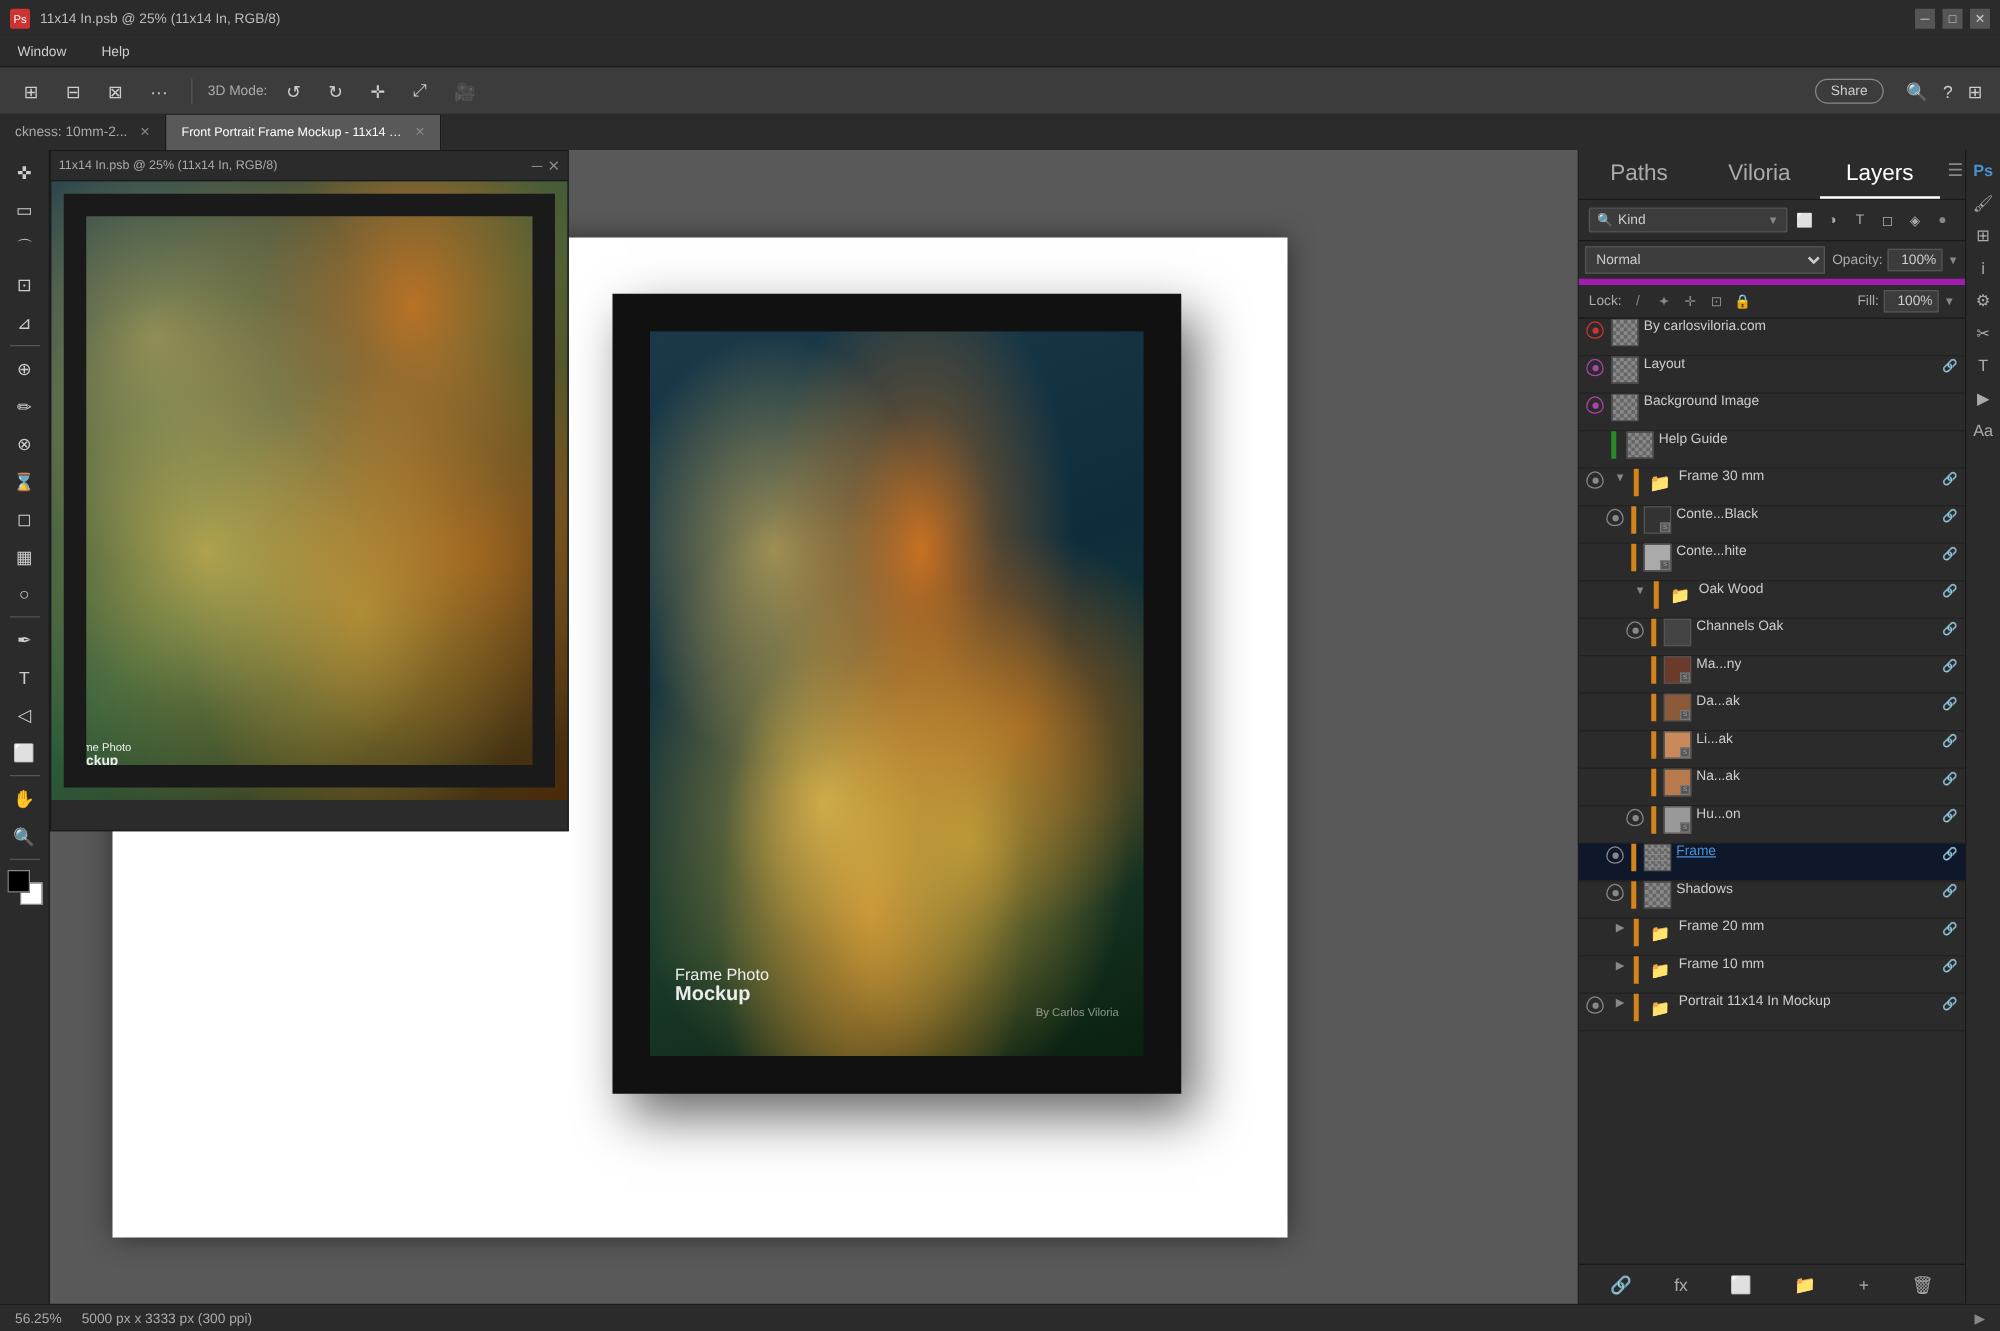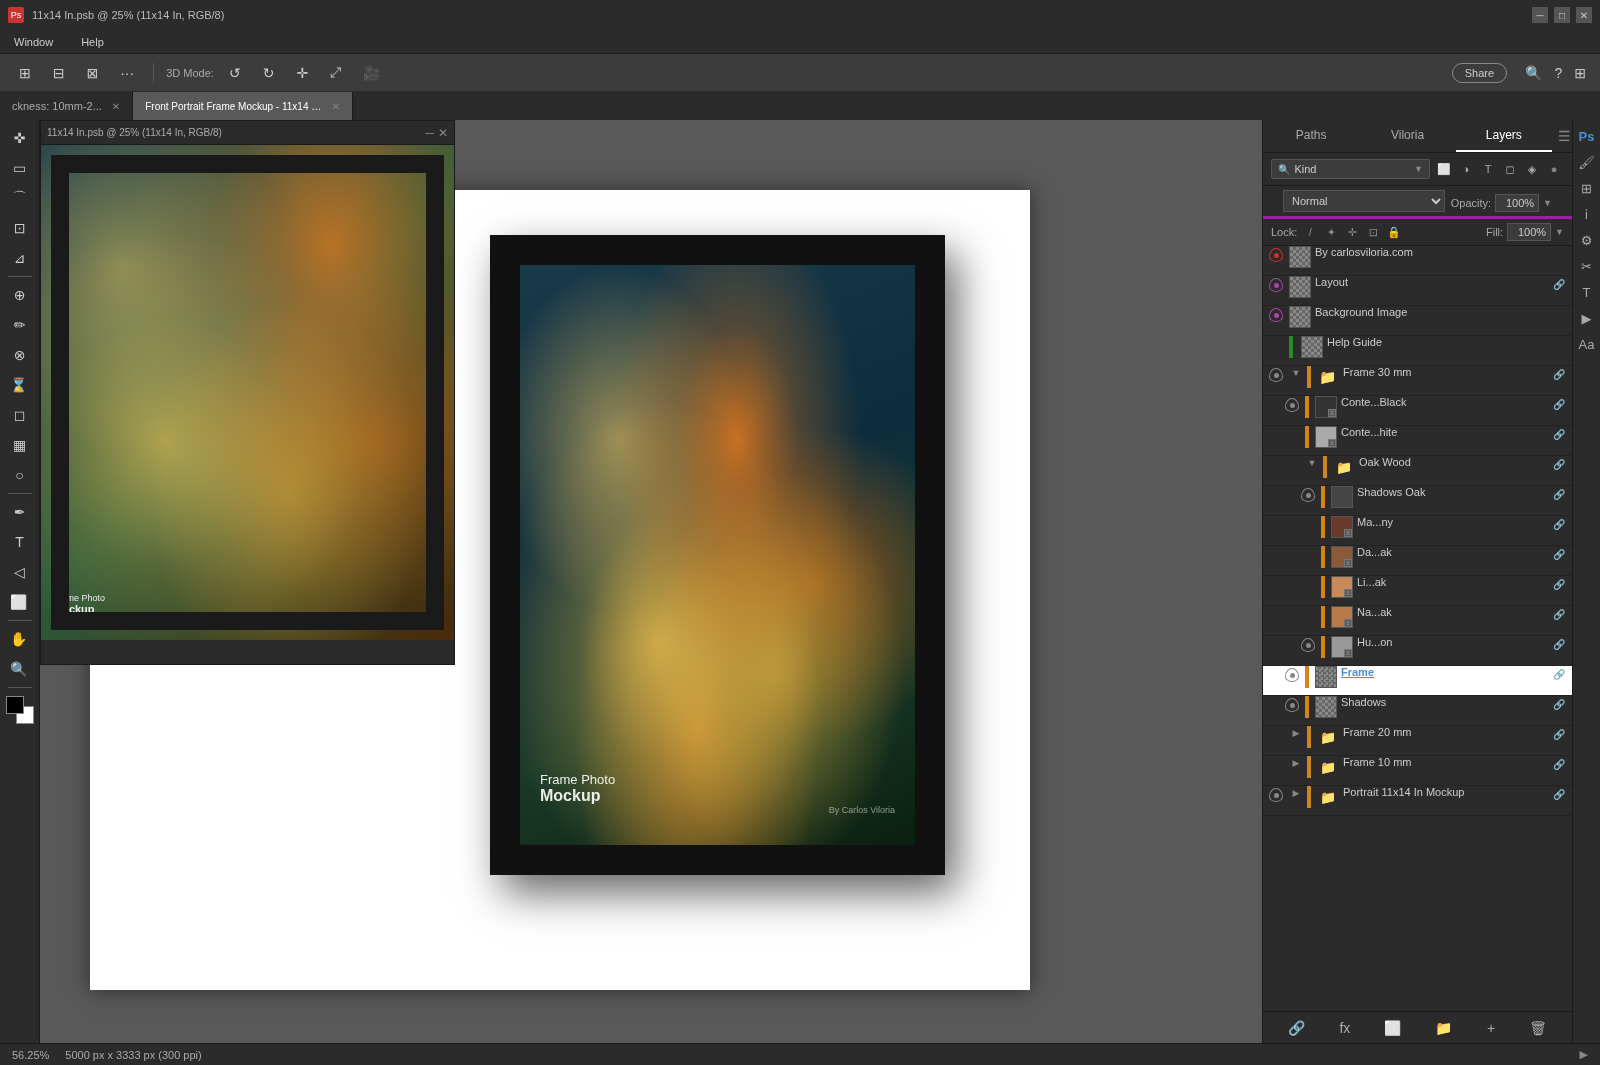--- a/index.html
+++ b/index.html
@@ -58,49 +58,49 @@
     .thumbnail-status { height: 24px; background: #2b2b2b; border-top: 1px solid #1a1a1a; display: flex; align-items: center; padding: 0 8px; font-size: 10px; color: #aaa; }
     
     
     .frame-container { position: absolute; top: 100px; left: 90px; width: 450px; height: 580px; }
     .frame-outer { width: 100%; height: 100%; background: #1a1a1a; padding: 28px; box-shadow: 8px 12px 30px rgba(0,0,0,0.5); }
     .frame-inner { width: 100%; height: 100%; overflow: hidden; }
     
     
     .right-panel { width: 310px; background: #2b2b2b; flex-shrink: 0; display: flex; flex-direction: column; border-left: 1px solid #1a1a1a; }
     .right-panel-tabs { display: flex; background: #2b2b2b; border-bottom: 1px solid #1a1a1a; }
-    .rpanel-tab { flex: 1; text-align: center; padding: 8px 4px; font-size: 12px; color: #aaa; cursor: pointer; border-bottom: 2px solid transparent; }
+    .rpanel-tab { flex: 1; text-align: center; padding: 8px 4px; font-size: 18px; color: #aaa; cursor: pointer; border-bottom: 2px solid transparent; }
     .rpanel-tab.active { color: #fff; border-bottom: 2px solid #fff; }
     .rpanel-tab-icon { width: 20px; text-align: right; padding: 8px 6px; cursor: pointer; color: #888; font-size: 14px; }
 
     
     .layers-controls { padding: 6px 8px; display: flex; align-items: center; gap: 4px; border-bottom: 1px solid #1a1a1a; }
     .layers-search { flex: 1; background: #3c3c3c; border: 1px solid #555; color: #ccc; padding: 3px 6px; font-size: 11px; border-radius: 2px; display: flex; align-items: center; gap: 4px; }
     .layers-icon-row { display: flex; gap: 2px; }
     .layers-icon { width: 20px; height: 20px; background: none; border: none; color: #aaa; cursor: pointer; display: flex; align-items: center; justify-content: center; font-size: 11px; border-radius: 2px; }
 
-    .layers-row2 { padding: 4px 20px; display: flex; align-items: flex-end; gap: 6px; border-bottom: 3px solid #a21caf; }
+    .layers-row2 { padding: 4px 5px; display: flex; align-items: center; gap: 6px; border-bottom: 5px solid #a21caf; }
     .blend-select { background: #3c3c3c; border: 1px solid #555; color: #ccc; padding: 2px 4px; font-size: 11px; height: 22px; flex: 1; }
     .opacity-control { display: flex; align-items: center; gap: 4px; font-size: 11px; color: #aaa; }
     .opacity-val { background: #3c3c3c; border: 1px solid #555; color: #ccc; width: 44px; padding: 2px 4px; font-size: 11px; text-align: right; }
 
     .layers-row3 { padding: 4px 8px; display: flex; align-items: center; gap: 4px; border-bottom: 1px solid #1a1a1a; font-size: 11px; color: #aaa; }
     .lock-icons { display: flex; gap: 3px; }
     .lock-icon { width: 18px; height: 18px; background: none; border: none; color: #888; cursor: pointer; display: flex; align-items: center; justify-content: center; font-size: 11px; }
     .fill-control { display: flex; align-items: center; gap: 4px; margin-left: auto; }
     .fill-val { background: #3c3c3c; border: 1px solid #555; color: #ccc; width: 44px; padding: 2px 4px; font-size: 11px; text-align: right; }
 
     
     .layer-list { flex: 1; overflow-y: auto; overflow-x: hidden; }
     .layer-list::-webkit-scrollbar { width: 8px; }
     .layer-list::-webkit-scrollbar-track { background: #2b2b2b; }
     .layer-list::-webkit-scrollbar-thumb { background: #555; }
 
     .layer-item { display: flex; align-items: flex-start; height: 30px; padding: 0 4px; gap: 4px; cursor: pointer; border-bottom: 1px solid #222; }
-    .layer-item.selected { background: #ffffff; font-weight: bold; }
+    .layer-item.selected { background: #0f172a; }
     .layer-item.indent1 { padding-left: 20px; }
     .layer-item.indent2 { padding-left: 36px; }
 
     .layer-eye { width: 18px; height: 18px; display: flex; align-items: center; justify-content: center; cursor: pointer; flex-shrink: 0; }
     .eye-icon { width: 14px; height: 14px; border-radius: 50% 50% 50% 50% / 60% 60% 40% 40%; border: 1.5px solid #888; position: relative; display: flex; align-items: center; justify-content: center; }
     .eye-icon::after { content: ''; width: 5px; height: 5px; background: #888; border-radius: 50%; }
     .eye-icon.purple { border-color: #aa44aa; }
     .eye-icon.purple::after { background: #aa44aa; }
     .eye-icon.red { border-color: #cc3333; }
     .eye-icon.red::after { background: #cc3333; }
@@ -418,21 +418,21 @@
         <span class="layer-name">Oak Wood</span>
         <div class="layer-link">🔗</div>
       </div>
 
       <div class="layer-item indent2">
         <div class="layer-eye">
           <div class="eye-icon"></div>
         </div>
         <div class="orange-accent"></div>
         <div class="layer-thumb checker2" style="margin-left:2px;"></div>
-        <span class="layer-name">Shadows Oak</span>
+        <span class="layer-name">Channels Oak</span>
         <div class="layer-link">🔗</div>
       </div>
 
       <div class="layer-item indent2">
         <div class="layer-eye">
           <div class="eye-hidden"></div>
         </div>
         <div class="orange-accent"></div>
         <div class="layer-thumb smart" style="background:#6a3a2a; border:1px solid #555; margin-left:2px; position:relative;">
           <div style="position:absolute; bottom:0; right:0; width:8px; height:8px; background:#555; border:1px solid #777; display:flex; align-items:center; justify-content:center; font-size:5px; color:#aaa;">S</div>

